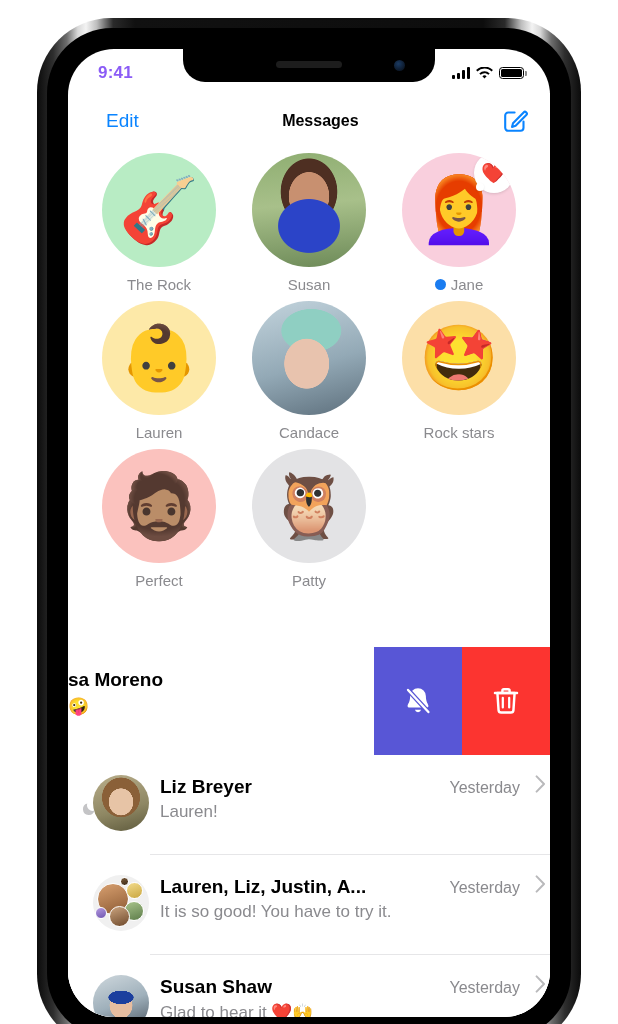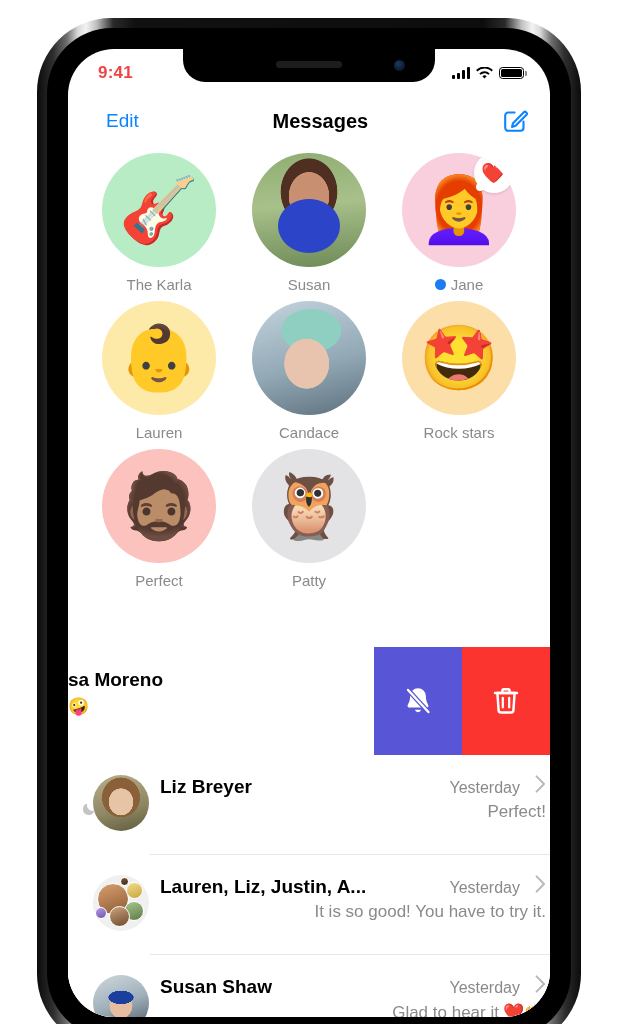--- a/index.html
+++ b/index.html
@@ -61,21 +61,21 @@
     width: 11px; height: 11px; border-radius: 50%;
     background: radial-gradient(circle at 40% 35%, #1b3b63 0%, #11243d 45%, #060b12 100%);
   }
 
   
   .statusbar {
     position: absolute; top: 0; left: 0; right: 0; height: 44px;
     display: flex; align-items: center; justify-content: space-between;
     padding: 0 26px 0 30px; z-index: 30;
   }
-  .clock { font-size: 17px; font-weight: 700; color: #ef4444; letter-spacing: .2px; padding-top: 4px; }
+  .clock { font-size: 17px; font-weight: 700; color: #8b5cf6; letter-spacing: .2px; padding-top: 4px; }
   .status-right { display: flex; align-items: center; gap: 6px; padding-top: 4px; }
   .bars { display: flex; align-items: flex-end; gap: 2px; height: 12px; }
   .bars i { display: block; width: 3px; background: #000; border-radius: 1px; }
   .bars i:nth-child(1) { height: 4px; }
   .bars i:nth-child(2) { height: 6.5px; }
   .bars i:nth-child(3) { height: 9px; }
   .bars i:nth-child(4) { height: 12px; }
   .battery {
     position: relative; width: 25px; height: 12px; border: 1.3px solid #000;
     border-radius: 3.5px; padding: 1.4px;
@@ -86,21 +86,21 @@
   }
   .battery span { display: block; height: 100%; background: #000; border-radius: 1.6px; }
 
   
   .navbar {
     position: absolute; top: 44px; left: 16px; right: 0; height: 56px;
     display: flex; align-items: center; justify-content: space-between;
     padding: 0 22px; z-index: 20; background: #fff;
   }
   .nav-edit { color: #0a84ff; font-size: 19px; }
-  .nav-title { font-size: 20px; font-weight: 700; color: #000; }
+  .nav-title { font-size: 16px; font-weight: 700; color: #000; }
   .compose { width: 26px; height: 26px; display: block; }
 
   
   .pinned {
     position: absolute; top: 104px; left: 0; right: 0;
     display: grid; grid-template-columns: repeat(3, 1fr);
     row-gap: 8px; padding: 0 16px;
   }
   .pin { display: flex; flex-direction: column; align-items: center; position: relative; }
   .pin-av {
@@ -184,21 +184,21 @@
   .swiped-body { flex: 1; min-width: 0; padding-left: 92px; }
   .swiped-top { display: flex; align-items: flex-end; }
   .swiped-name { font-size: 19px; font-weight: 700; color: #000; white-space: nowrap; }
   .swiped-time { margin-left: auto; font-size: 16px; color: #8a8a8e; }
   .swiped-preview { margin-top: 5px; font-size: 17px; }
   .actions { position: absolute; right: 0; top: 0; bottom: 0; display: flex; }
   .action {
     width: 88px; display: flex; align-items: center; justify-content: center;
   }
   .action svg { width: 34px; height: 34px; }
-  .row > .row-body { padding-top: 20px; text-align: right; }
+  .row > .row-body { padding-top: 20px; }
   .row { padding-left: 92px; }
   .row .row-avatar { position: absolute; left: 25px; top: 20px; }
 </style>
 </head>
 <body>
 
 <div class="stage">
   <div class="phone">
 
     <div class="btn-side btn-silent"></div>
@@ -243,21 +243,21 @@
           </svg>
         </div>
 
         <div class="pinned">
 
           <div class="pin">
             <div class="pin-av" style="background:#b8ecc4">
               <span>🎸</span>
             </div>
             <div class="pin-name">
-              <span>The Karla</span>
+              <span>The Rock</span>
             </div>
           </div>
 
           <div class="pin">
             <div class="pin-av photo ph-jane"></div>
             <div class="pin-name">
               <span>Susan</span>
             </div>
           </div>
 
@@ -363,21 +363,21 @@
             </svg>
             <div class="row-avatar li-liz"></div>
             <div class="row-body">
               <div class="row-top">
                 <span class="row-name">Liz Breyer</span>
                 <span class="row-time">Yesterday</span>
                 <svg class="chev" width="11" height="18" viewBox="0 0 11 18">
                   <path d="M1.6 1.4 9 9l-7.4 7.6" stroke="#b9b9bb" stroke-width="2" fill="none" stroke-linecap="round" stroke-linejoin="round"></path>
                 </svg>
               </div>
-              <div class="row-preview">Perfect!</div>
+              <div class="row-preview">Lauren!</div>
             </div>
             <div class="divider"></div>
           </div>
 
           <div class="row">
             <div class="row-avatar" style="background:none">
               <div class="grp">
                 <b class="g1"></b>
                 <b class="g2"></b>
                 <b class="g3"></b>

